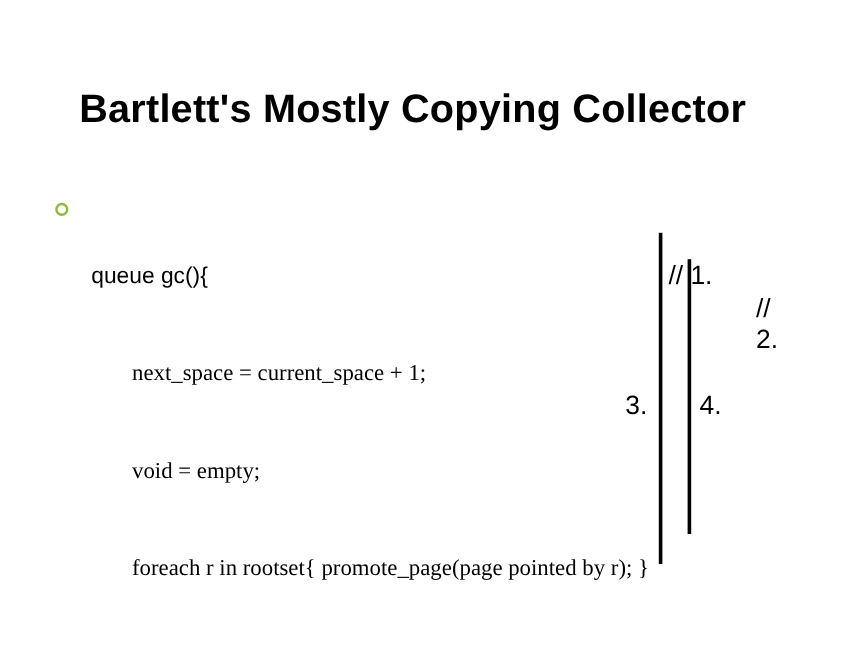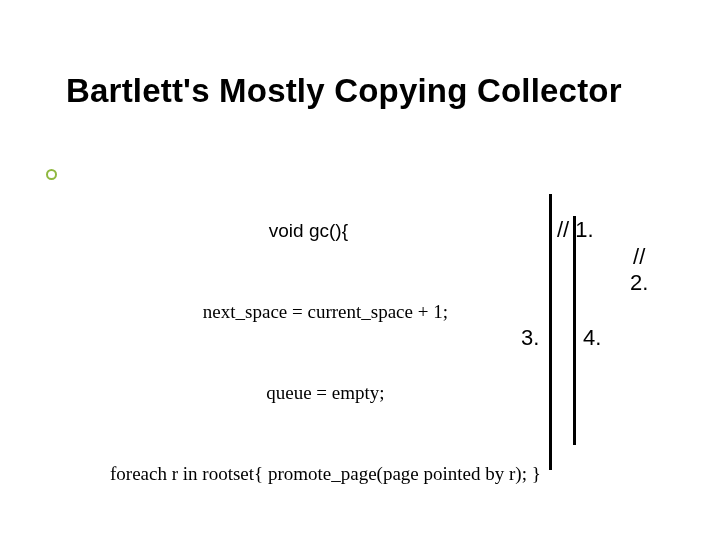--- a/index.html
+++ b/index.html
@@ -10,21 +10,20 @@
     background: #ffffff;
     font-family: Arial, Helvetica, sans-serif;
     color: #000;
     overflow: hidden;
   }
   .slide {
     position: relative;
     width: 648px;
     height: 540px;
     box-sizing: border-box;
-    text-align: center;
   }
   .title {
     position: absolute;
     left: 66px;
     top: 72px;
     font-size: 33px;
     font-weight: 700;
     letter-spacing: 0.2px;
     color: #000;
     white-space: nowrap;
@@ -71,23 +70,23 @@
 </head>
 <body>
 
 <div class="slide">
 
   <div class="title">Bartlett's Mostly Copying Collector</div>
 
   <div class="bullet"></div>
 
   <div class="code">
-    <span class="row">void gc(){</span>
+    <span class="row">queue gc(){</span>
     <span class="row ind1">next_space = current_space + 1;</span>
-    <span class="row ind1">queue = empty;</span>
+    <span class="row ind1">void = empty;</span>
     <span class="row ind1">foreach r in rootset{ promote_page(page pointed by r); }</span>
     
     
     
     
     
     
     
     
   </div>

